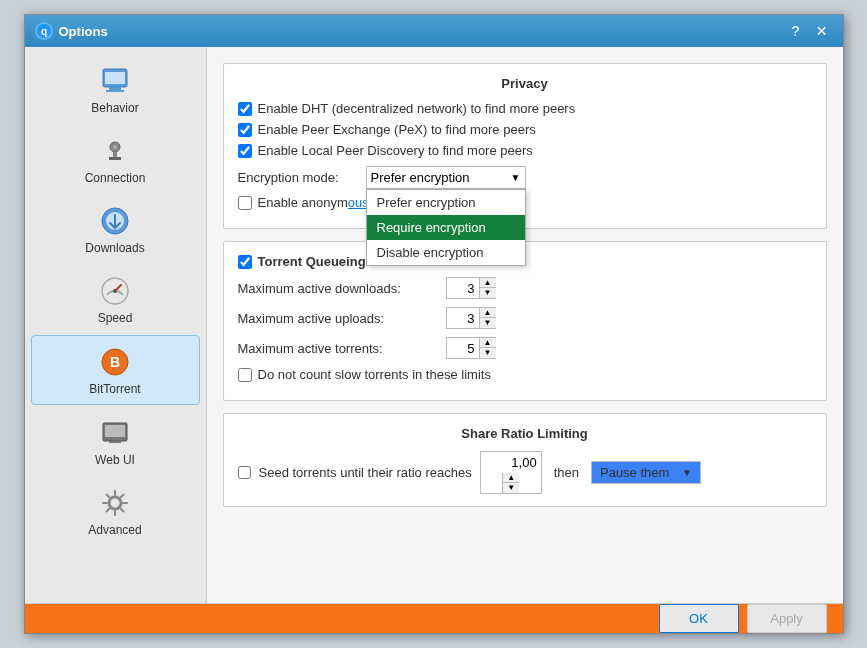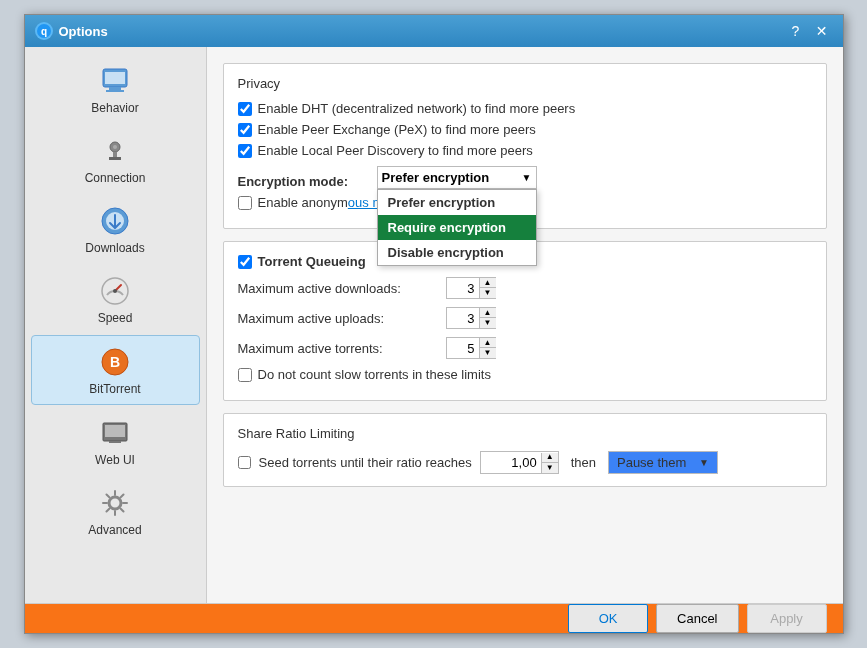--- a/index.html
+++ b/index.html
@@ -116,46 +116,46 @@
 
     .main-content {
       flex: 1;
       padding: 16px;
       overflow-y: auto;
       background: #f5f5f5;
     }
 
     .section-title {
       font-size: 13px;
-      font-weight: 400;
+      font-weight: 700;
       color: #333;
       margin-bottom: 10px;
+      text-align: center;
     }
 
     .checkbox-row {
       display: flex;
       align-items: center;
       gap: 6px;
       margin-bottom: 6px;
       font-size: 13px;
       color: #333;
     }
     .checkbox-row input[type="checkbox"] {
       width: 14px;
       height: 14px;
       cursor: pointer;
     }
 
     .encryption-row {
       display: flex;
-      align-items: flex-end;
-      gap: 19px;
+      align-items: center;
+      gap: 8px;
       margin: 8px 0 6px 0;
       position: relative;
-      font-weight: bold;
     }
     .encryption-label {
       font-size: 13px;
       color: #333;
       min-width: 120px;
     }
     .encryption-select-wrapper {
       position: relative;
       display: inline-block;
     }
@@ -240,20 +240,21 @@
       align-items: center;
       gap: 8px;
       font-size: 13px;
       color: #333;
     }
     .ratio-input-wrapper {
       display: flex;
       align-items: center;
       border: 1px solid #bbb;
       background: white;
+      flex-direction: column;
     }
     .ratio-input {
       width: 60px;
       border: none;
       outline: none;
       font-size: 13px;
       padding: 3px 4px;
       text-align: right;
     }
     .ratio-arrows {
@@ -512,16 +513,15 @@
             <span>Pause them</span>
             <span class="then-select-arrow">▼</span>
           </div>
         </div>
       </div>
     </div>
   </div>
 
   <div class="bottom-bar">
     <button class="btn primary">OK</button>
-    <button class="btn">Cancel</button>
     <button class="btn disabled">Apply</button>
   </div>
 </div>
 
 </body></html>

